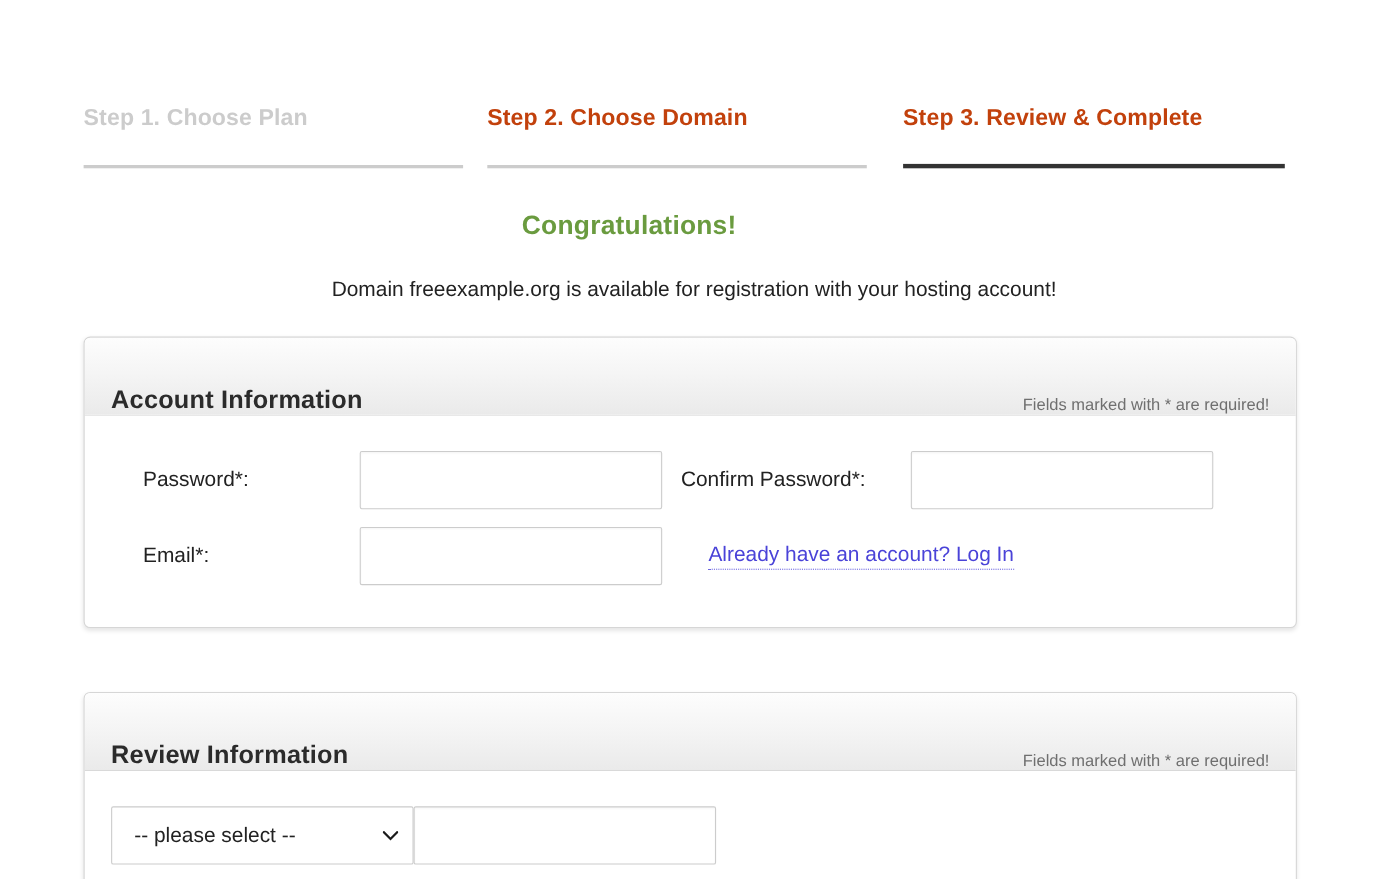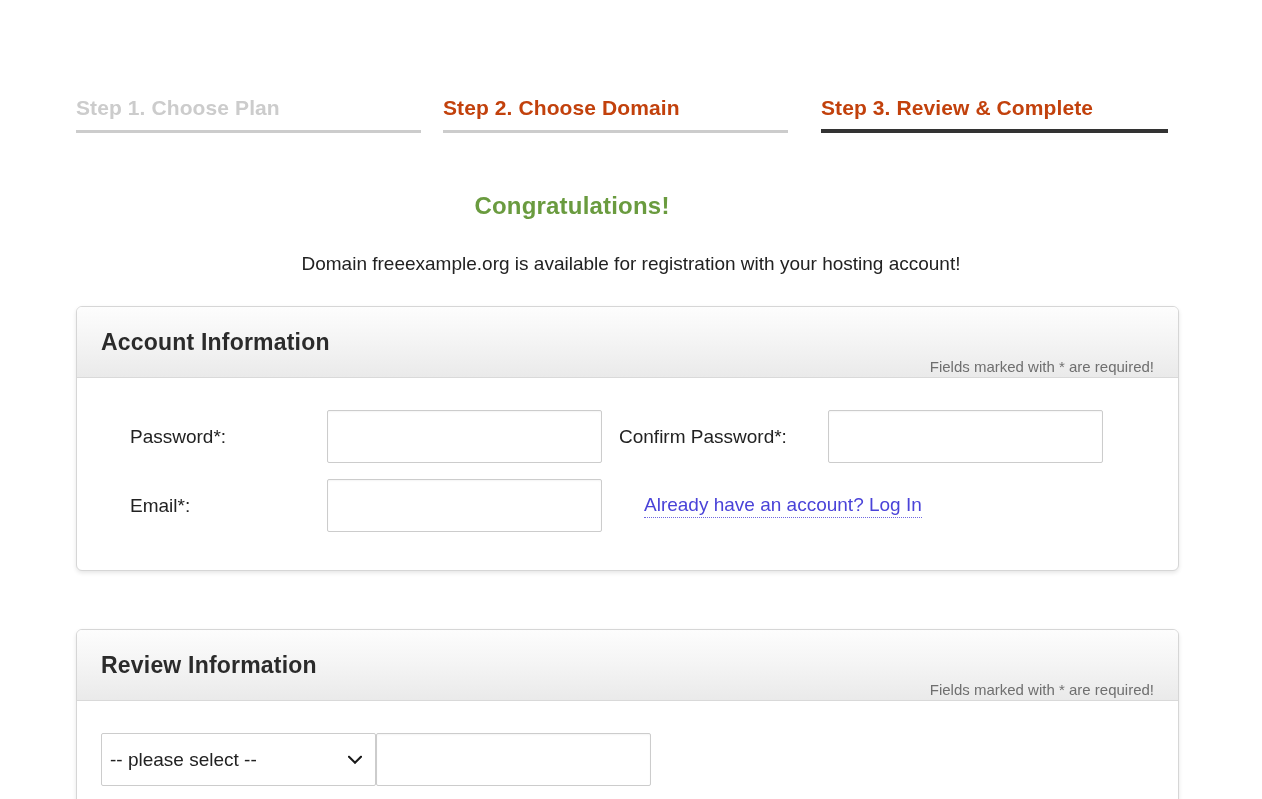--- a/index.html
+++ b/index.html
@@ -21,21 +21,21 @@
   .stepper {
     position: absolute;
     left: 76px;
     top: 96px;
     width: 1103px;
     display: flex;
     align-items: flex-end;
   }
   .step {
     position: relative;
-    padding-bottom: 13px;
+    padding-bottom: 33px;
     font-size: 21px;
     font-weight: bold;
     letter-spacing: 0.1px;
     white-space: nowrap;
     cursor: pointer;
   }
   .step .bar {
     position: absolute;
     left: 0;
     right: 0;
@@ -83,21 +83,21 @@
   }
   .panel-account { top: 306px; height: 265px; }
   .panel-client  { top: 629px; height: 260px; }
 
   .panel-header {
     height: 71px;
     border-bottom: 1px solid #d9d9d9;
     border-radius: 5px 5px 0 0;
     background: linear-gradient(to bottom, #fdfdfd 0%, #f5f5f5 45%, #eaeaea 100%);
     display: flex;
-    align-items: center;
+    align-items: flex-end;
     justify-content: space-between;
     padding: 0 24px 0 24px;
   }
   .panel-title {
     font-size: 23px;
     font-weight: bold;
     color: #2b2b2b;
     letter-spacing: 0.2px;
   }
   .panel-note {
@@ -140,21 +140,21 @@
     color: #222;
   }
   .select-input {
     width: 275px;
     height: 53px;
     border: 1px solid #cccccc;
     border-radius: 2px;
     background: #ffffff;
     font-size: 19px;
     font-family: "Liberation Sans", sans-serif;
-    padding: 0 8px;
+    padding: 0 20px;
     color: #222222;
     appearance: none;
     -webkit-appearance: none;
     outline: none;
   }
   .select-wrap {
     position: relative;
     width: 275px;
     height: 53px;
   }

